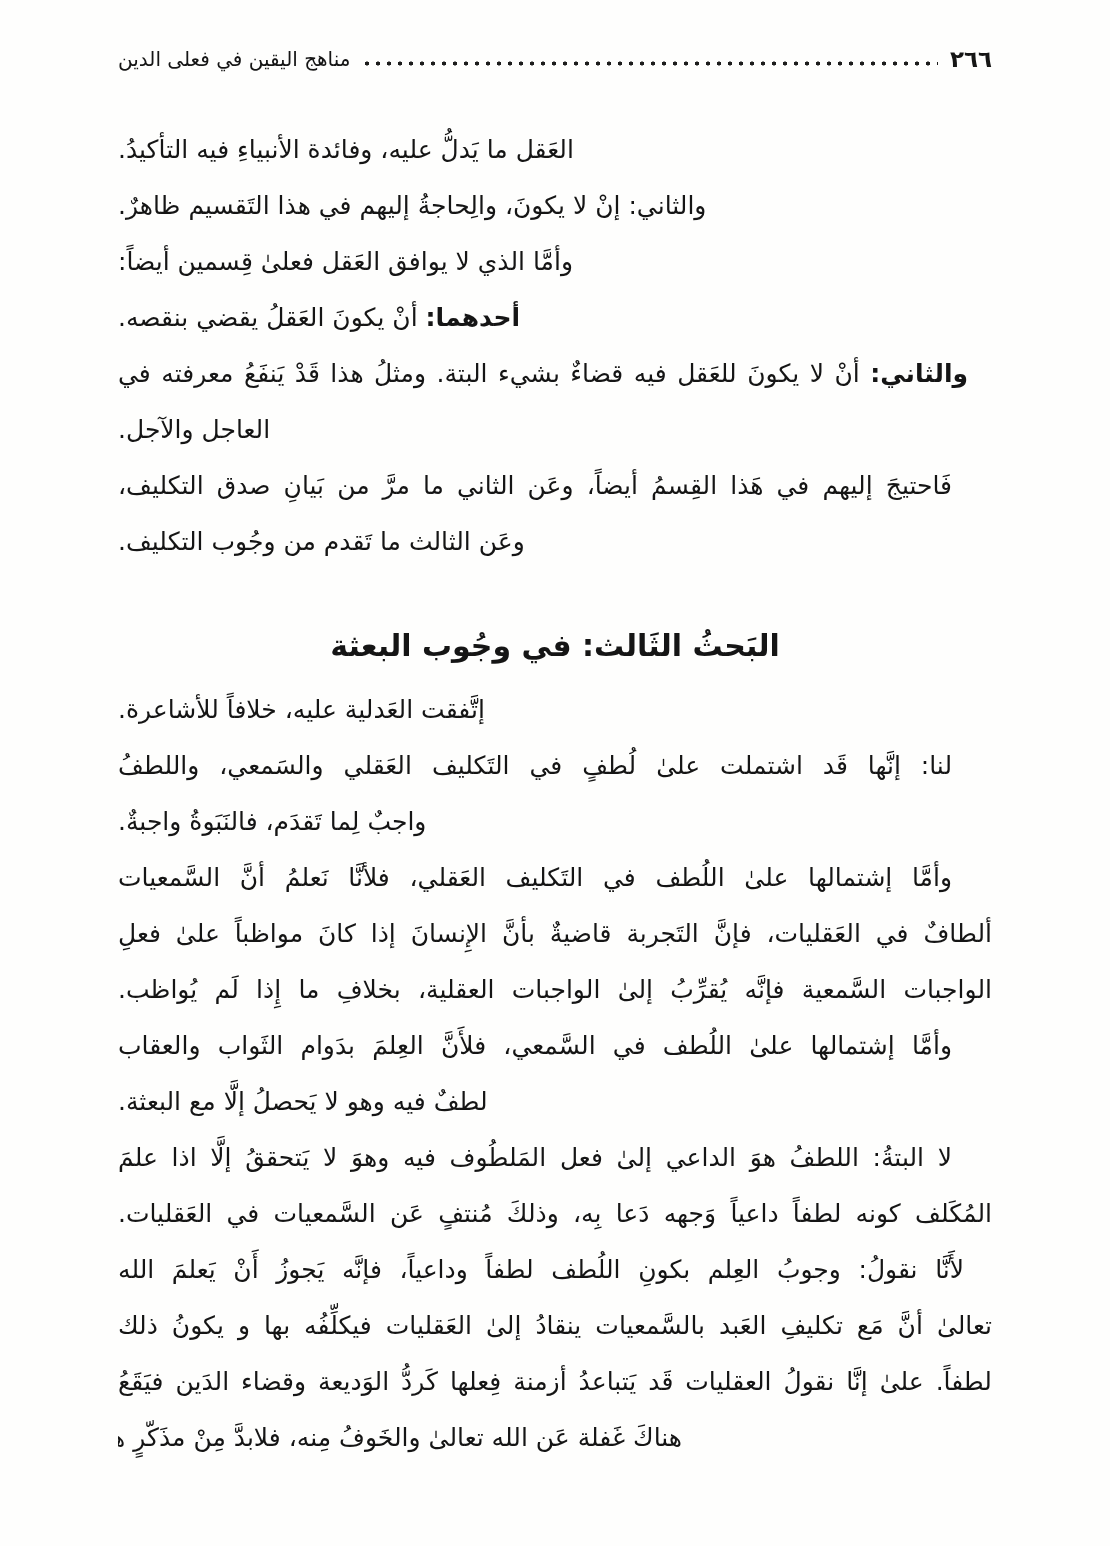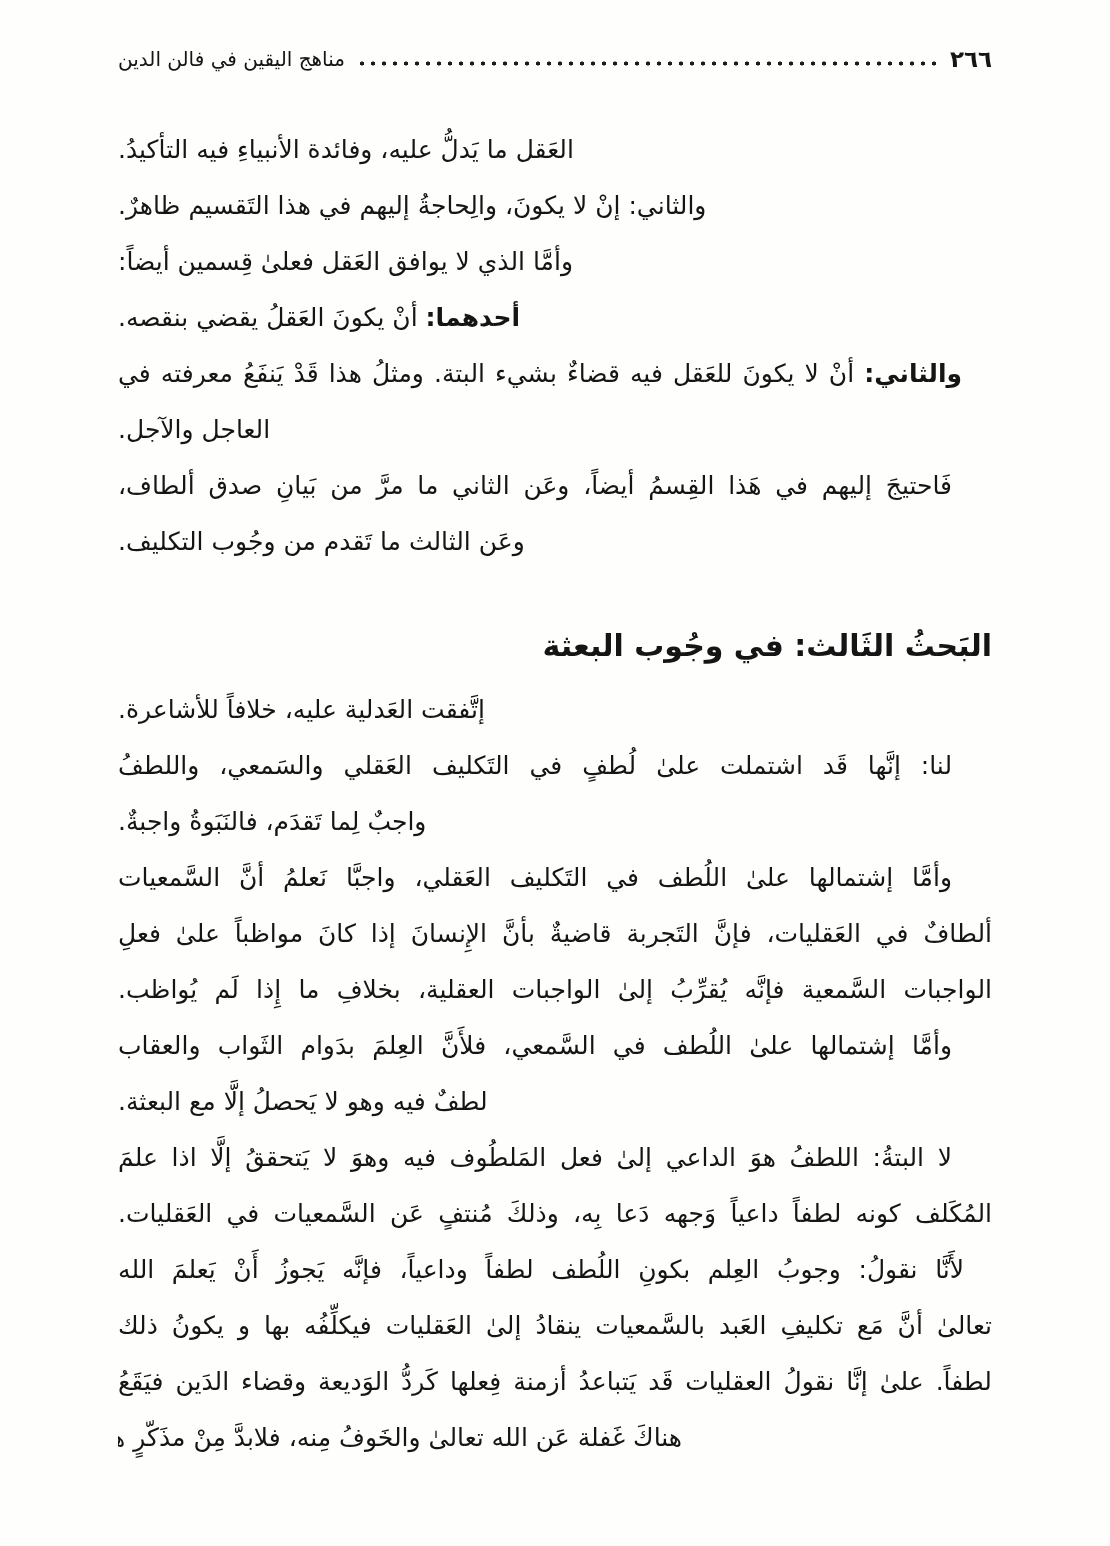--- a/index.html
+++ b/index.html
@@ -61,51 +61,52 @@
     white-space: normal;
     text-align: justify;
     text-align-last: justify;
   }
   .line b, .line .lead {
     font-weight: bold;
   }
   .section-heading {
     font-size: 30px;
     font-weight: bold;
+    text-align: center;
     line-height: 60px;
     height: 60px;
     margin: 46px 0 6px 0;
   }
 </style>
 </head>
 <body>
 
 <div class="page">
 
   <div class="page-header">
-    <span class="book-title">مناهج اليقين في فالن الدين</span>
+    <span class="book-title">مناهج اليقين في فعلى الدين</span>
     <div class="dot-leader"></div>
     <span class="page-number">٢٦٦</span>
   </div>
 
   <div class="page-body">
 
   <div class="line">العَقل ما يَدلُّ عليه، وفائدة الأنبياءِ فيه التأكيدُ.</div>
       <div class="line" style="margin-right: 40px;">والثاني: إنْ لا يكونَ، والِحاجةُ إليهم في هذا التَقسيم ظاهرٌ.</div>
       <div class="line" style="margin-right: 40px;">وأمَّا الذي لا يوافق العَقل فعلىٰ قِسمين أيضاً:</div>
       <div class="line" style="margin-right: 32px;"><b class="lead">أحدهما:</b> أنْ يكونَ العَقلُ يقضي بنقصه.</div>
-      <div class="line justify" style="margin-right: 30px;"><b class="lead">والثاني:</b> أنْ لا يكونَ للعَقل فيه قضاءٌ بشيء البتة. ومثلُ هذا قَدْ يَنفَعُ معرفته في</div>
+      <div class="line justify" style="margin-right: 24px;"><b class="lead">والثاني:</b> أنْ لا يكونَ للعَقل فيه قضاءٌ بشيء البتة. ومثلُ هذا قَدْ يَنفَعُ معرفته في</div>
       <div class="line">العاجل والآجل.</div>
-      <div class="line justify" style="margin-right: 40px;">فَاحتيجَ إليهم في هَذا القِسمُ أيضاً، وعَن الثاني ما مرَّ من بَيانِ صدق ألطاف،</div>
+      <div class="line justify" style="margin-right: 40px;">فَاحتيجَ إليهم في هَذا القِسمُ أيضاً، وعَن الثاني ما مرَّ من بَيانِ صدق التكليف،</div>
       <div class="line">وعَن الثالث ما تَقدم من وجُوب التكليف.</div>
       <div class="section-heading">البَحثُ الثَالث: في وجُوب البعثة</div>
       <div class="line" style="margin-right: 128px;">إتَّفقت العَدلية عليه، خلافاً للأشاعرة.</div>
       <div class="line justify" style="margin-right: 40px;">لنا: إنَّها قَد اشتملت علىٰ لُطفٍ في التَكليف العَقلي والسَمعي، واللطفُ</div>
       <div class="line">واجبٌ لِما تَقدَم، فالنَبَوةُ واجبةٌ.</div>
-      <div class="line justify" style="margin-right: 40px;">وأمَّا إشتمالها علىٰ اللُطف في التَكليف العَقلي، واجبَّا نَعلمُ أنَّ السَّمعيات</div>
+      <div class="line justify" style="margin-right: 40px;">وأمَّا إشتمالها علىٰ اللُطف في التَكليف العَقلي، فلأنَّا نَعلمُ أنَّ السَّمعيات</div>
       <div class="line justify">ألطافٌ في العَقليات، فإنَّ التَجربة قاضيةٌ بأنَّ الإِنسانَ إذا كانَ مواظباً علىٰ فعلِ</div>
       <div class="line justify">الواجبات السَّمعية فإنَّه يُقرِّبُ إلىٰ الواجبات العقلية، بخلافِ ما إِذا لَم يُواظب.</div>
       <div class="line justify" style="margin-right: 40px; font-family: Liberation Serif, serif;">وأمَّا إشتمالها علىٰ اللُطف في السَّمعي، فلأَنَّ العِلمَ بدَوام الثَواب والعقاب</div>
       <div class="line">لطفٌ فيه وهو لا يَحصلُ إلَّا مع البعثة.</div>
       <div class="line justify" style="margin-right: 40px;">لا البتةُ: اللطفُ هوَ الداعي إلىٰ فعل المَلطُوف فيه وهوَ لا يَتحققُ إلَّا اذا علمَ</div>
       <div class="line justify">المُكَلف كونه لطفاً داعياً وَجهه دَعا بِه، وذلكَ مُنتفٍ عَن السَّمعيات في العَقليات.</div>
       <div class="line justify" style="margin-right: 28px;">لأَنَّا نقولُ: وجوبُ العِلم بكونِ اللُطف لطفاً وداعياً، فإنَّه يَجوزُ أَنْ يَعلمَ الله</div>
       <div class="line justify">تعالىٰ أنَّ مَع تكليفِ العَبد بالسَّمعيات ينقادُ إلىٰ العَقليات فيكلِّفُه بها و يكونُ ذلك</div>
       <div class="line justify">لطفاً. علىٰ إنَّا نقولُ العقليات قَد يَتباعدُ أزمنة فِعلها كَردُّ الوَديعة وقضاء الدَين فيَقَعُ</div>
       <div class="line" style="margin-right: 310px;">هناكَ غَفلة عَن الله تعالىٰ والخَوفُ مِنه، فلابدَّ مِنْ مذَكّرٍ هو السَّمعي.</div>

